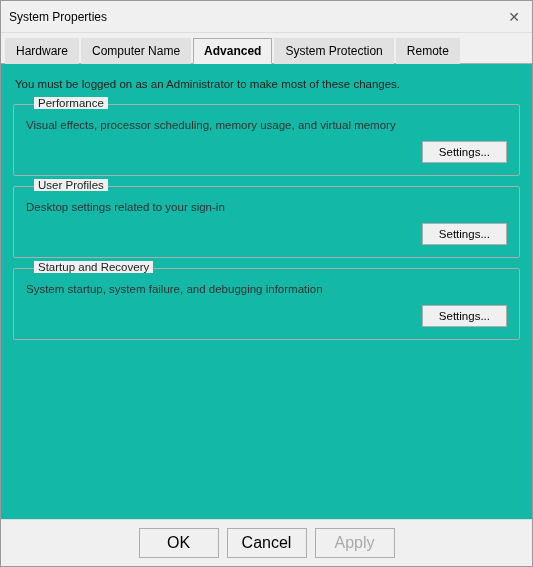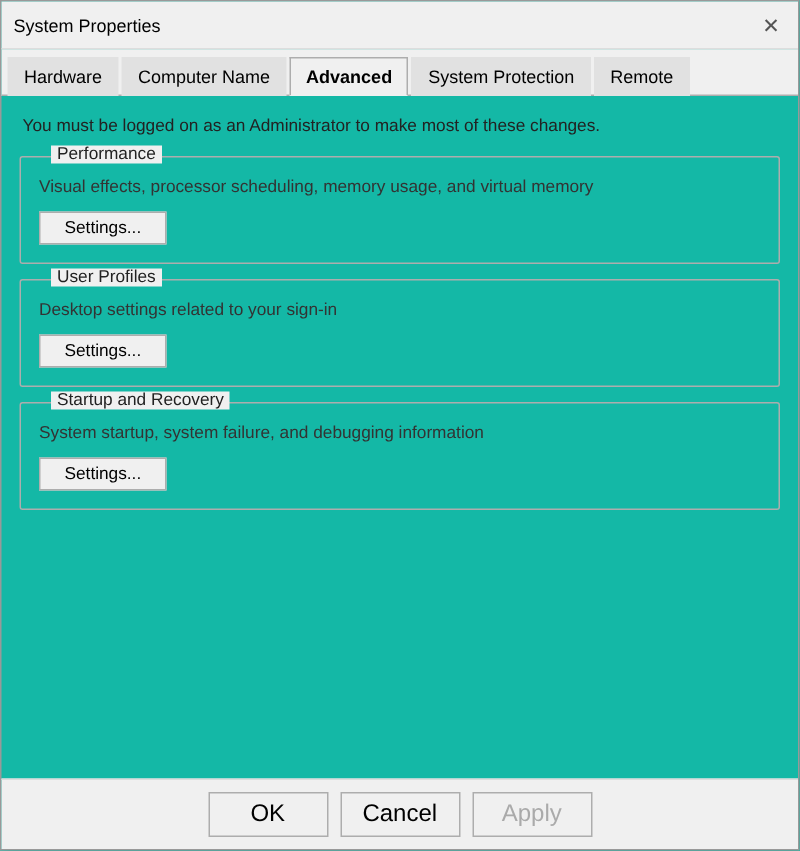--- a/index.html
+++ b/index.html
@@ -119,21 +119,21 @@
 
     .group-description {
       font-size: 11.5px;
       color: #333;
       margin-top: 4px;
       margin-bottom: 10px;
     }
 
     .group-btn-row {
       display: flex;
-      justify-content: flex-start;
+      justify-content: flex-end;
     }
 
     .settings-btn {
       padding: 4px 16px;
       font-size: 11.5px;
       background: #f0f0f0;
       border: 1px solid #adadad;
       cursor: pointer;
       min-width: 80px;
       color: #000;

